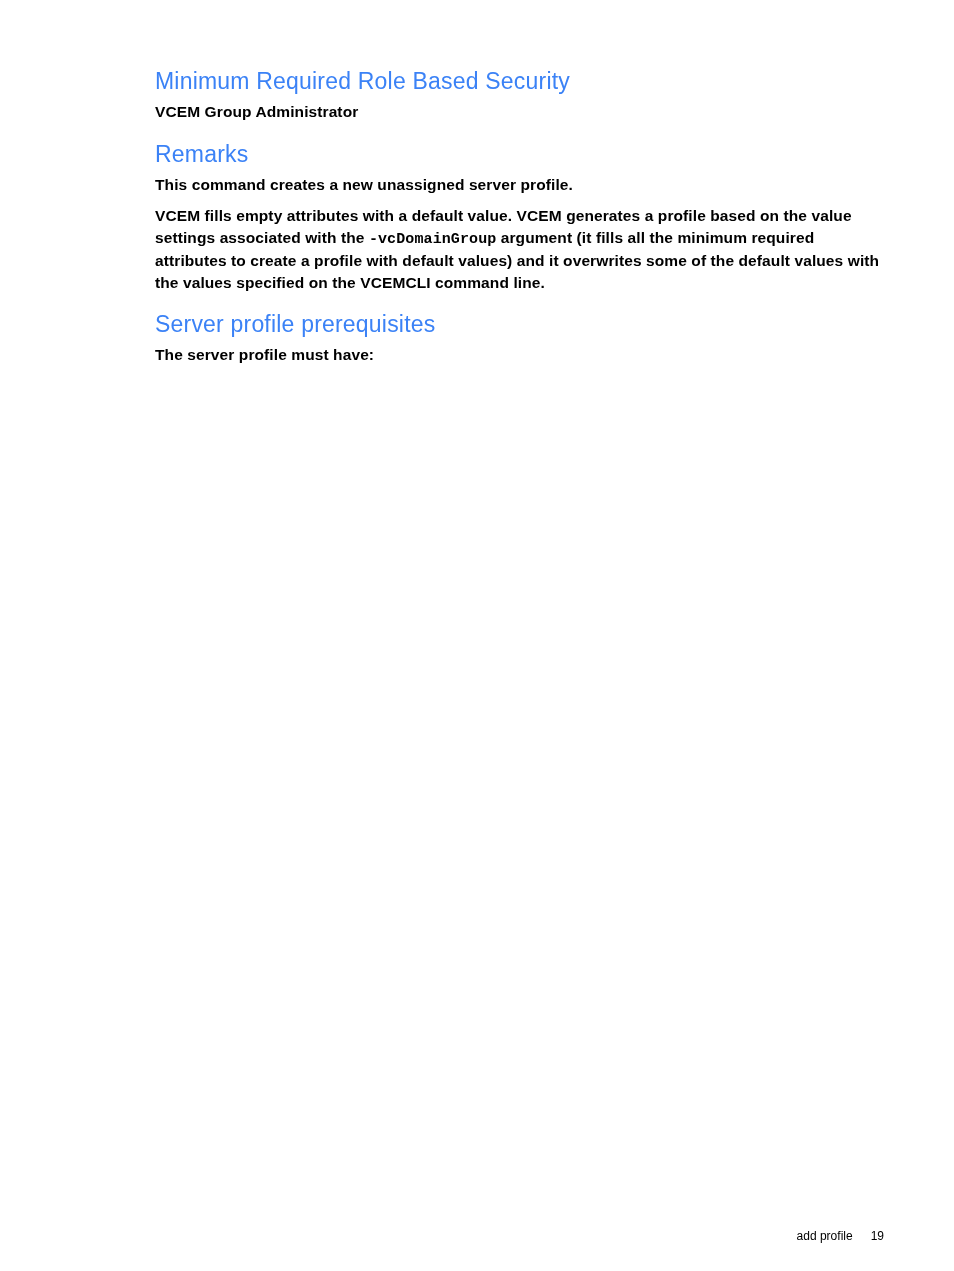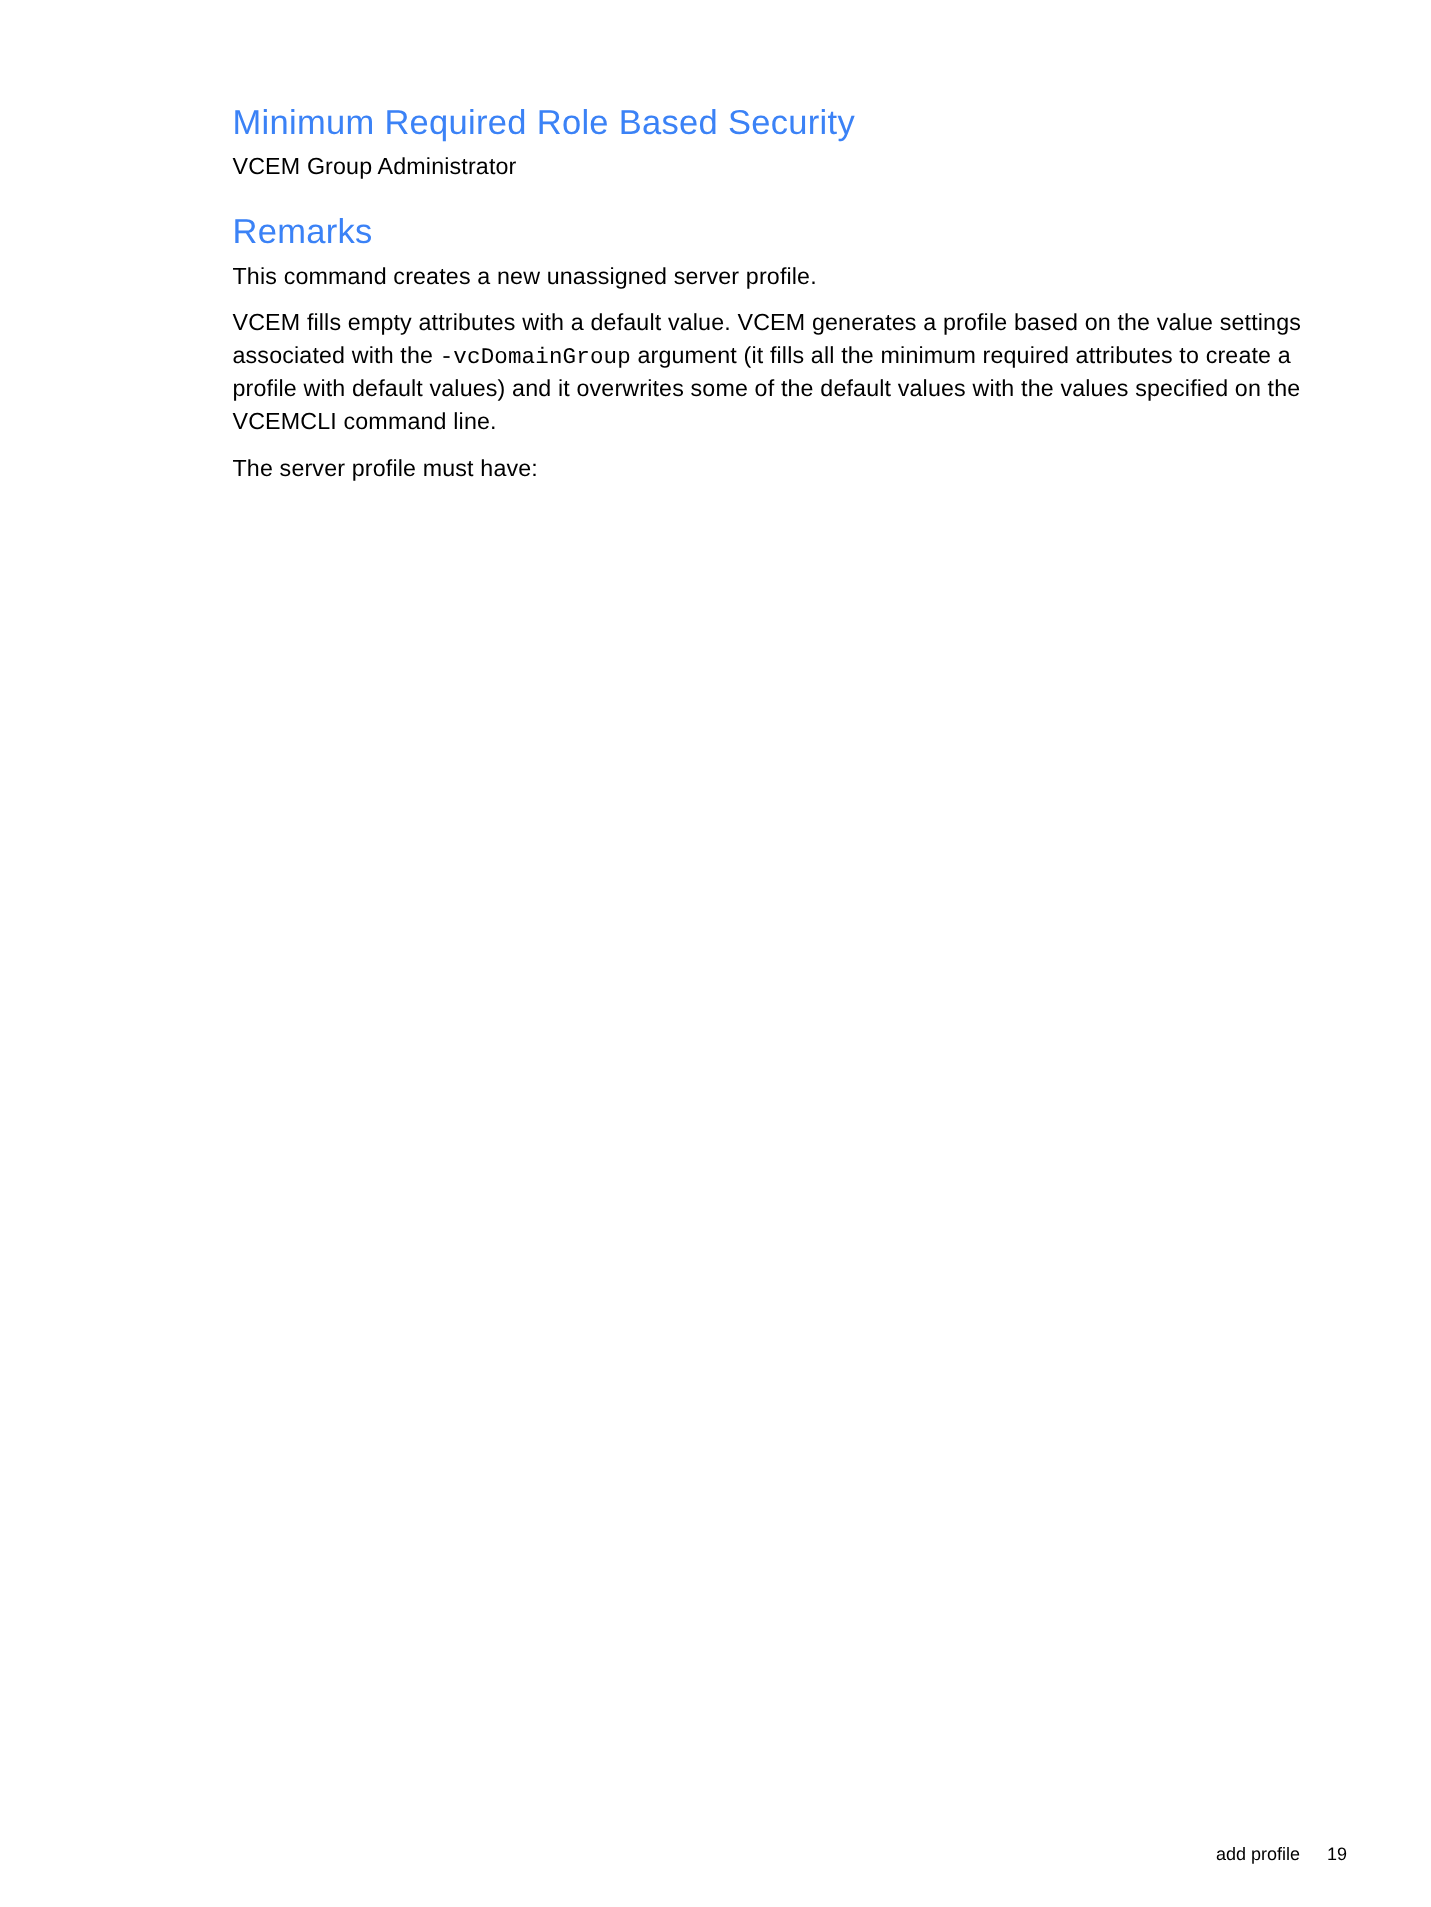--- a/index.html
+++ b/index.html
@@ -24,21 +24,21 @@
     font-size: 23px;
     margin: 0 0 6px 0;
     letter-spacing: 0.2px;
   }
   h2.first { margin-top: 8px; }
   h2.gap { margin-top: 18px; }
   p {
     font-size: 15.5px;
     line-height: 1.4;
     margin: 0 0 10px 0;
-    font-weight: 400;
+    font-weight: 700;
     letter-spacing: 0.1px;
   }
   code.inline {
     font-family: "Courier New", Courier, monospace;
     font-size: 15px;
   }
   a.doclink {
     color: #0073a8;
     text-decoration: none;
   }
@@ -48,39 +48,40 @@
   }
   ul li {
     font-size: 15.5px;
     line-height: 1.5;
     margin-bottom: 4px;
     padding-left: 4px;
   }
   .footer {
     position: absolute;
     bottom: 28px;
-    right: 56px;
+    right: 70px;
     font-size: 12px;
     color: #000;
   }
   .footer .label { margin-right: 18px; }
 </style>
 </head>
 <body>
 
 <div class="page">
 
   <h2 class="first">Minimum Required Role Based Security</h2>
   <p>VCEM Group Administrator</p>
 
   <h2 class="gap">Remarks</h2>
   <p>This command creates a new unassigned server profile.</p>
   <p>
     <span>VCEM fills empty attributes with a default value. VCEM generates a profile based on the value settings associated with the </span><code class="inline">-vcDomainGroup</code><span> argument (it fills all the minimum required attributes to create a profile with default values) and it overwrites some of the default values with the values specified on the VCEMCLI command line.</span>
   </p>
 
+  <h2 class="gap">Server profile prerequisites</h2>
   <p>The server profile must have:</p>
 
 </div>
 
 <div class="footer">
   <span class="label">add profile</span><span>19</span>
 </div>
 
 </body></html>

